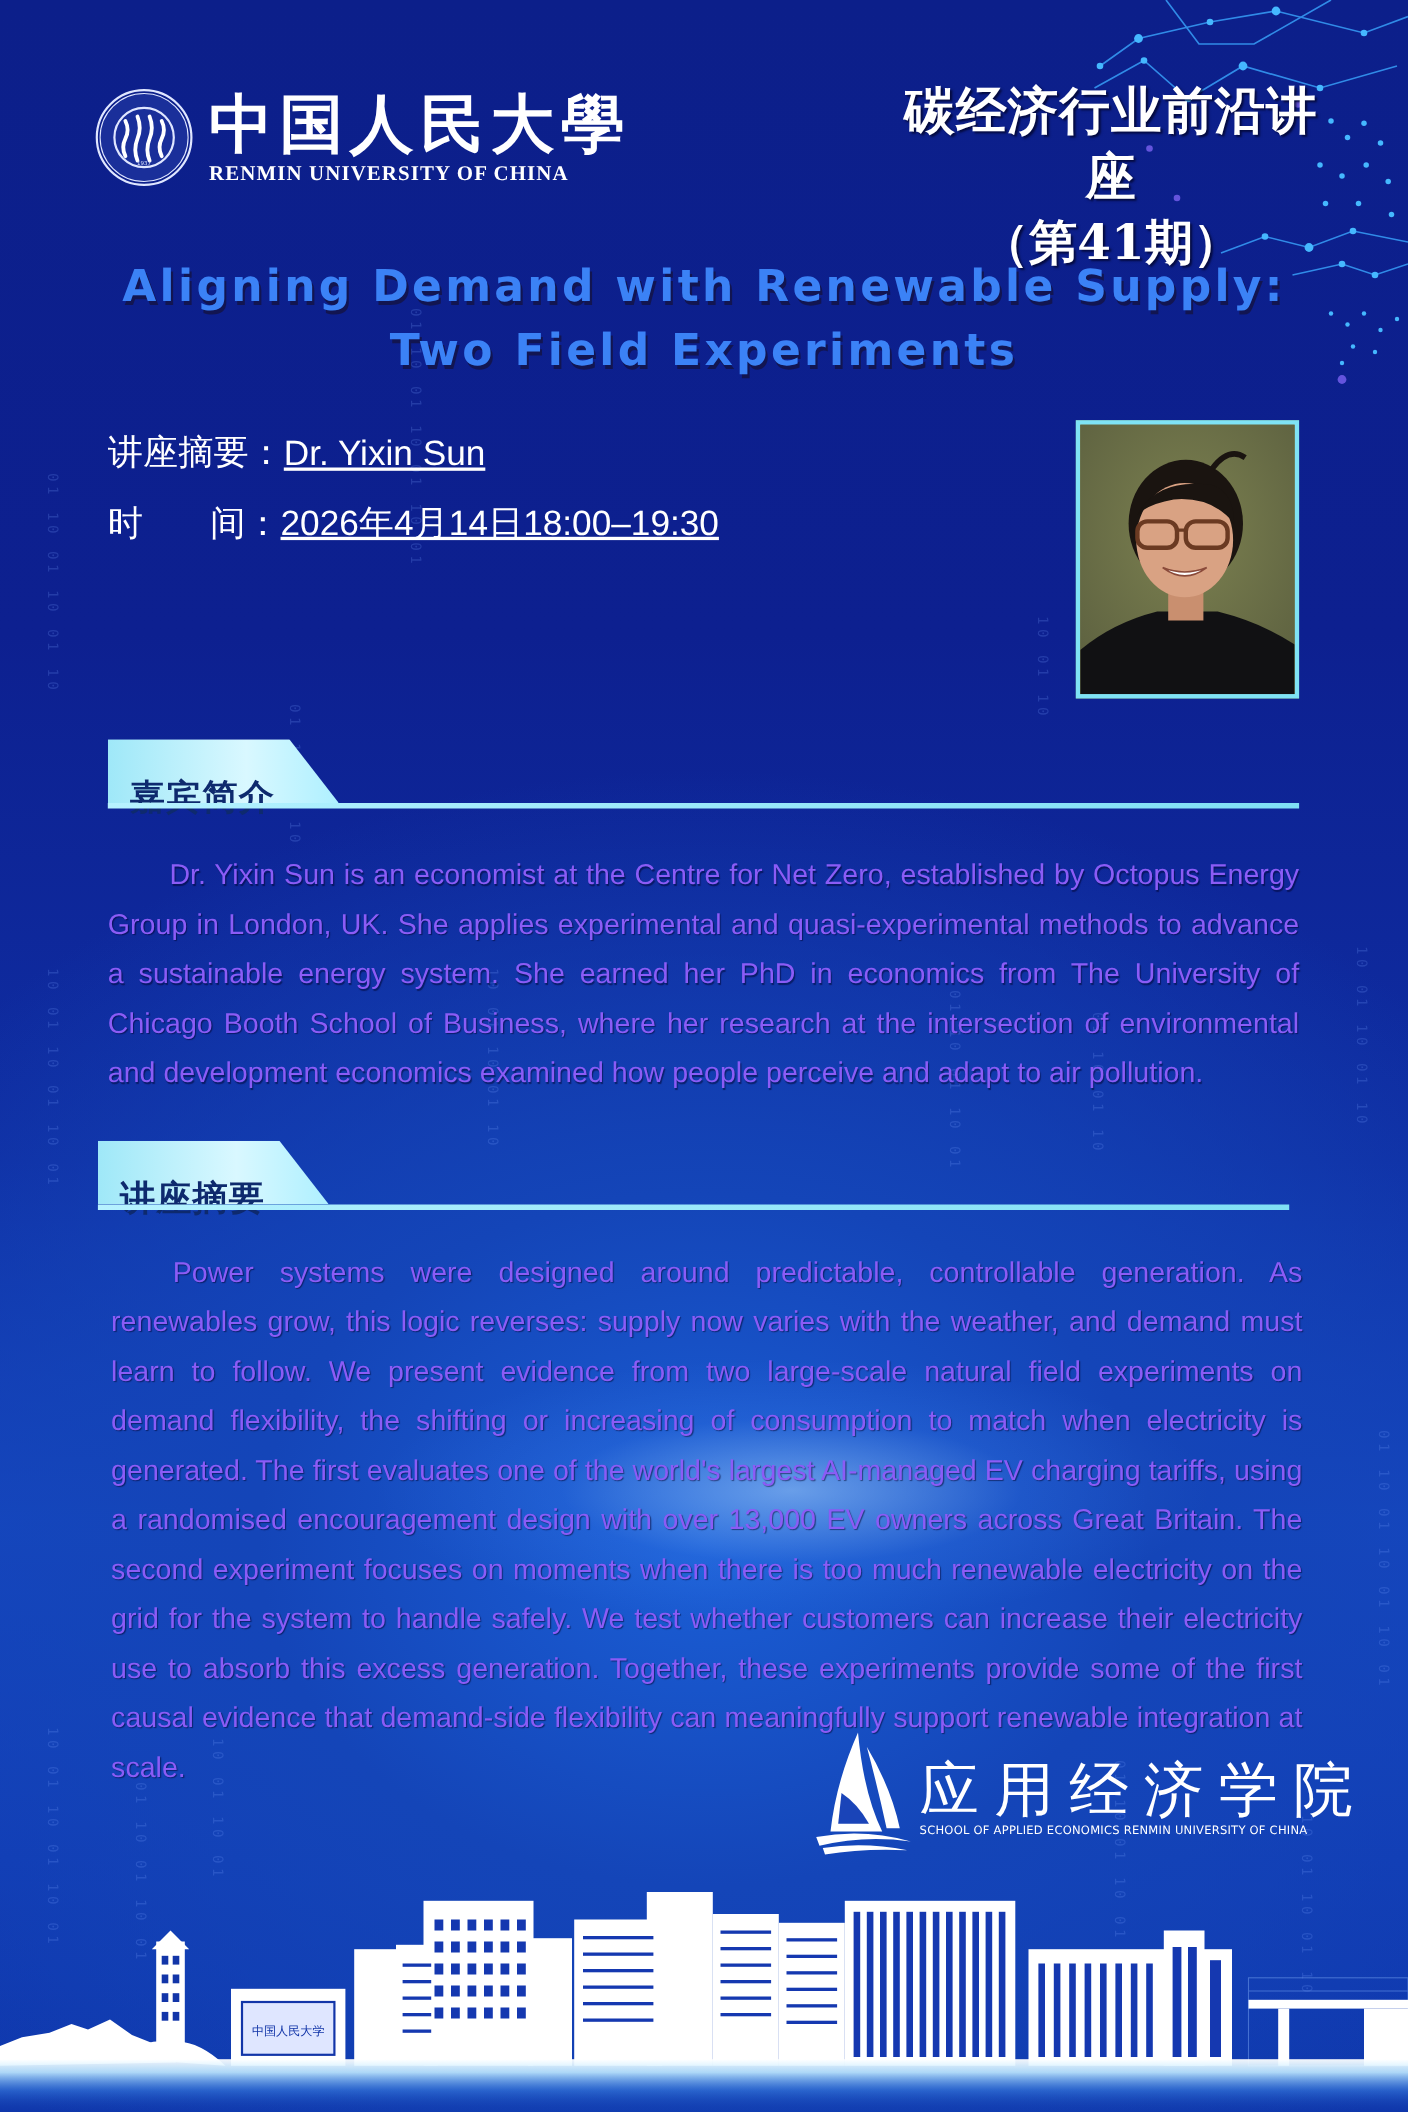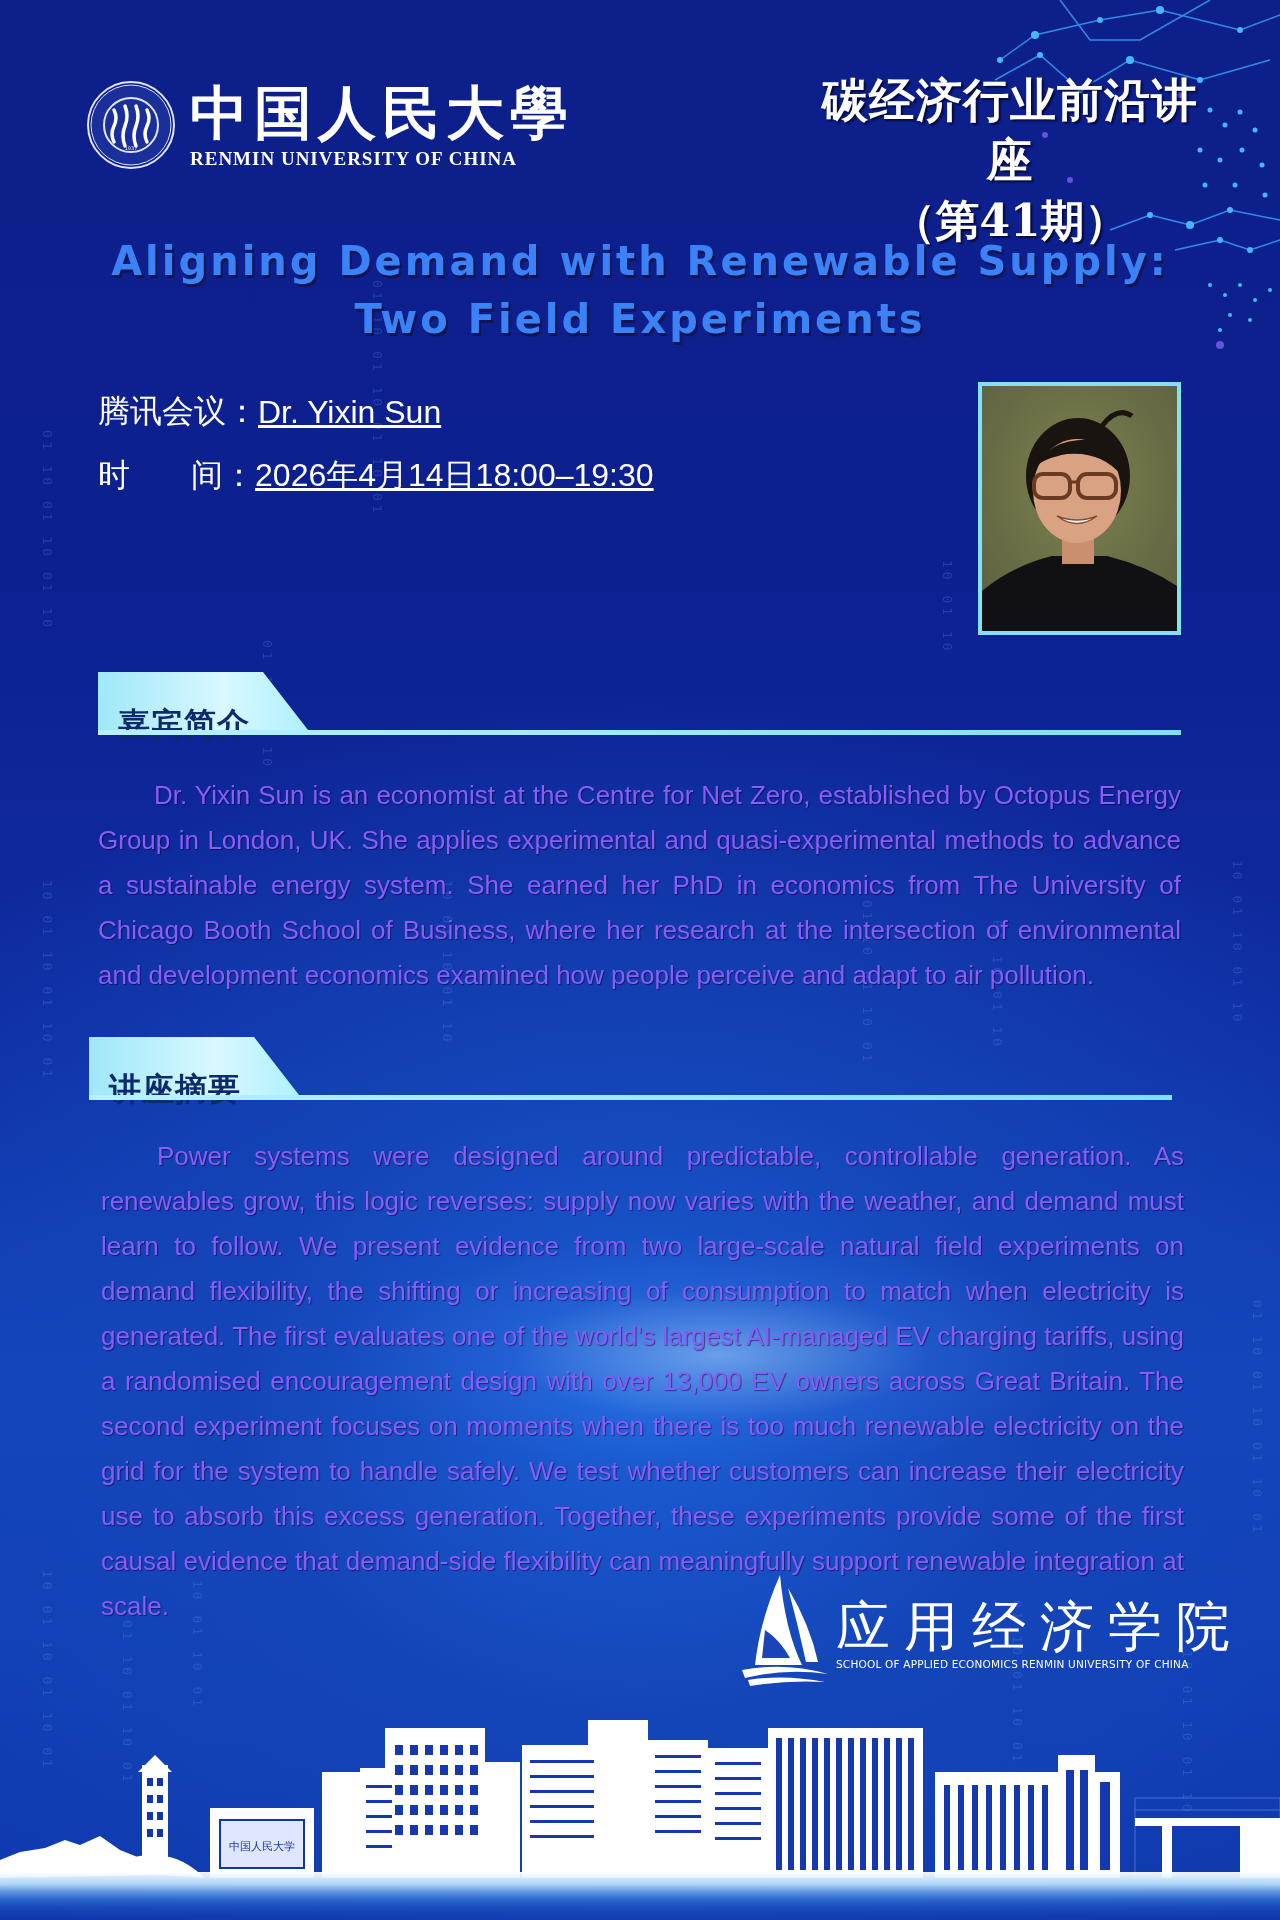--- a/index.html
+++ b/index.html
@@ -165,21 +165,21 @@
   <div class="series-issue">（第41期）</div>
 </div>
 
 <div class="talk-title">
   <div>Aligning Demand with Renewable Supply:</div>
   <div>Two Field Experiments</div>
 </div>
 
 <div class="info">
   <div class="info-row">
-    <span class="info-label">腾讯会议：</span>
+    <span class="info-label">讲座摘要：</span>
     <span class="info-value">Dr. Yixin Sun</span>
   </div>
   <div class="info-row">
     <span class="info-label">时      间：</span>
     <span class="info-value">2026年4月14日18:00–19:30</span>
   </div>
 </div>
 
 <div class="photo-frame" title="Portrait of Dr. Yixin Sun">
   <svg width="195" height="245" viewBox="0 0 195 245">

